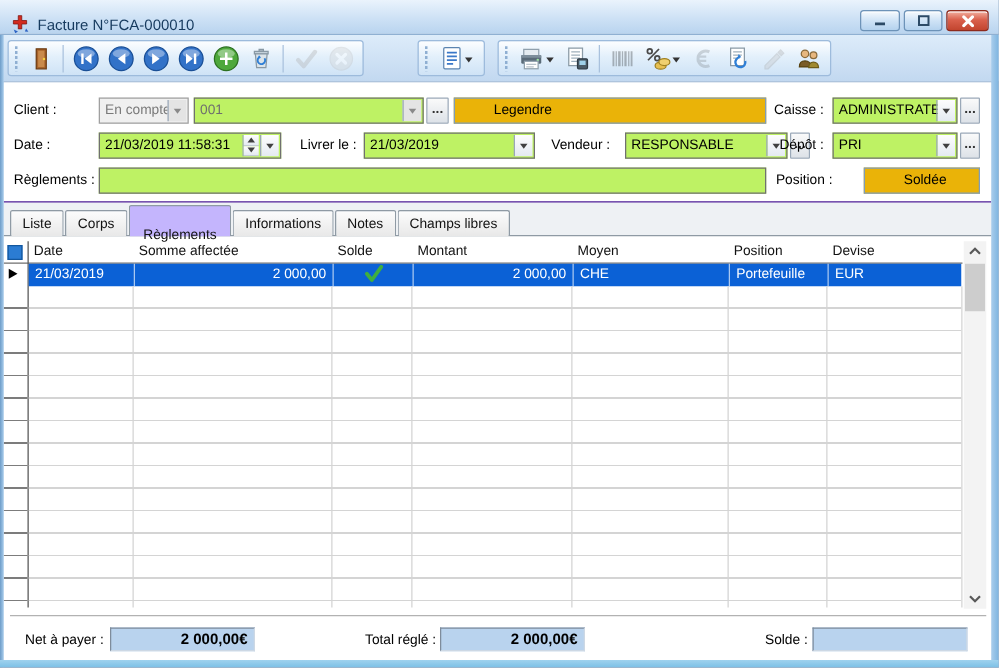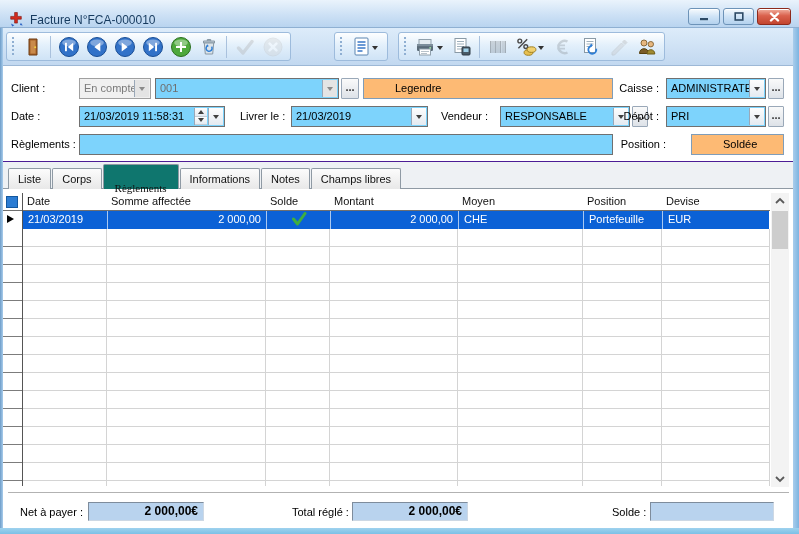--- a/index.html
+++ b/index.html
@@ -35,43 +35,43 @@
           background:repeating-linear-gradient(180deg,#8fafd2 0 2px,transparent 2px 4px);
           background-size:2px 100%; background-repeat:no-repeat; background-position:1px 0; }
   .tsep { width:1px; height:22px; background:#a9c1dd; margin:0 3px; }
   .tbtn { width:27px; height:26px; display:flex; align-items:center; justify-content:center; border-radius:2px; }
   .tbtn.dis { opacity:.38; filter:grayscale(.7); }
   .caret { width:0; height:0; border:3px solid transparent; border-top:4px solid #333; margin:5px 1px 0 1px; }
 
   
   .formpanel { left:3px; top:66px; width:790px; height:96px; background:#fff; border-bottom:1px solid #4c1d95; }
   .lbl { position:absolute; height:21px; line-height:21px; }
-  .field { position:absolute; height:21px; border:1px solid #707070; background:#7dd3fc; line-height:19px;
+  .field { position:absolute; height:21px; border:1px solid #707070; background:#bef264; line-height:19px;
            padding-left:4px; overflow:hidden; white-space:nowrap; }
   .field.disabled { background:#f0f0f0; color:#7a7a7a; border-color:#a0a0a0; }
   .field.graytext { color:#6e6e6e; }
-  .field.blue { background:#fdba74; border-color:#7f9db9;padding-left:31px; }
+  .field.blue { background:#eab308; border-color:#7f9db9;padding-left:31px; }
   .dd { position:absolute; right:1px; top:1px; bottom:1px; width:15px;
         background:linear-gradient(#fdfdfd,#e4eaf1); border-left:1px solid #9aa8b8;
         display:flex; align-items:flex-start; justify-content:center; }
   .dd .arr { width:0; height:0; border:3.5px solid transparent; border-top:4.5px solid #404040; margin-top:7px; }
   .dd.gray { background:#e4e4e4; } .dd.gray .arr { border-top-color:#8a8a8a; }
   .spin { position:absolute; right:17px; top:1px; bottom:1px; width:13px; border-left:1px solid #9aa8b8; }
   .spin div { height:50%; background:linear-gradient(#fdfdfd,#e4eaf1); border-bottom:1px solid #c4ccd4;
               display:flex; align-items:center; justify-content:center; }
   .spin .u::after { content:""; border:3px solid transparent; border-bottom:4px solid #404040; margin-bottom:3px; }
   .spin .d::after { content:""; border:3px solid transparent; border-top:4px solid #404040; margin-top:3px; }
   .ellip { position:absolute; height:21px; width:18px; border:1px solid #9aa8b8; border-radius:1px;
            background:linear-gradient(#fafafa,#dde2e8); text-align:center; line-height:17px; font-weight:bold; color:#333; }
 
   
   .tabstrip { position:absolute; left:8px; top:165px; height:24px; display:flex; align-items:flex-end; z-index:3; }
   .tab { height:21px; line-height:20px; padding:0 9px; background:linear-gradient(#fcfcfc,#e8e8e8);
          border:1px solid #8f9aa4; border-bottom:none; border-radius:2px 2px 0 0; margin-right:1px; color:#111; }
-  .tab.active { height:24px; line-height:23px; padding:12px 11px; background:#0f766e; position:relative; z-index:4;font-family:Liberation Serif, serif; }
+  .tab.active { height:24px; line-height:23px; padding:12px 11px; background:#c4b5fd; position:relative; z-index:4; }
   .tabpage { left:3px; top:188px; width:790px; height:340px; background:#fff; border-top:1px solid #8f9aa4; }
 
   
   .gh-cell { position:absolute; top:193px; height:18px; line-height:17px; padding-left:4px; color:#111;
              overflow:hidden; white-space:nowrap; }
   .gh-underline { left:3px; top:210px; width:767px; height:1px; background:#6f6f6f; }
   .sel-square { left:6px; top:196px; width:12px; height:12px; background:#2b7cd3; border:1px solid #13579e; }
   .sel-vline { left:22px; top:193px; width:1px; height:293px; background:#555; }
   .row-marker { left:7px; top:215px; width:0; height:0; border-left:7px solid #000;
                 border-top:4.5px solid transparent; border-bottom:4.5px solid transparent; }

